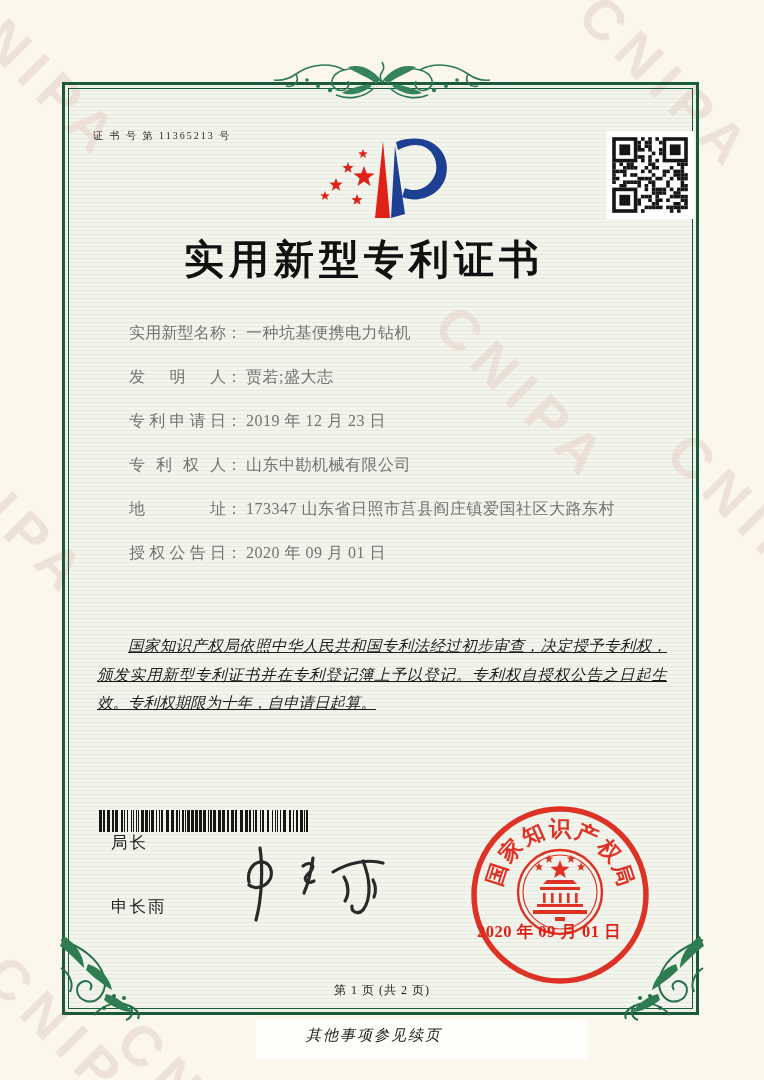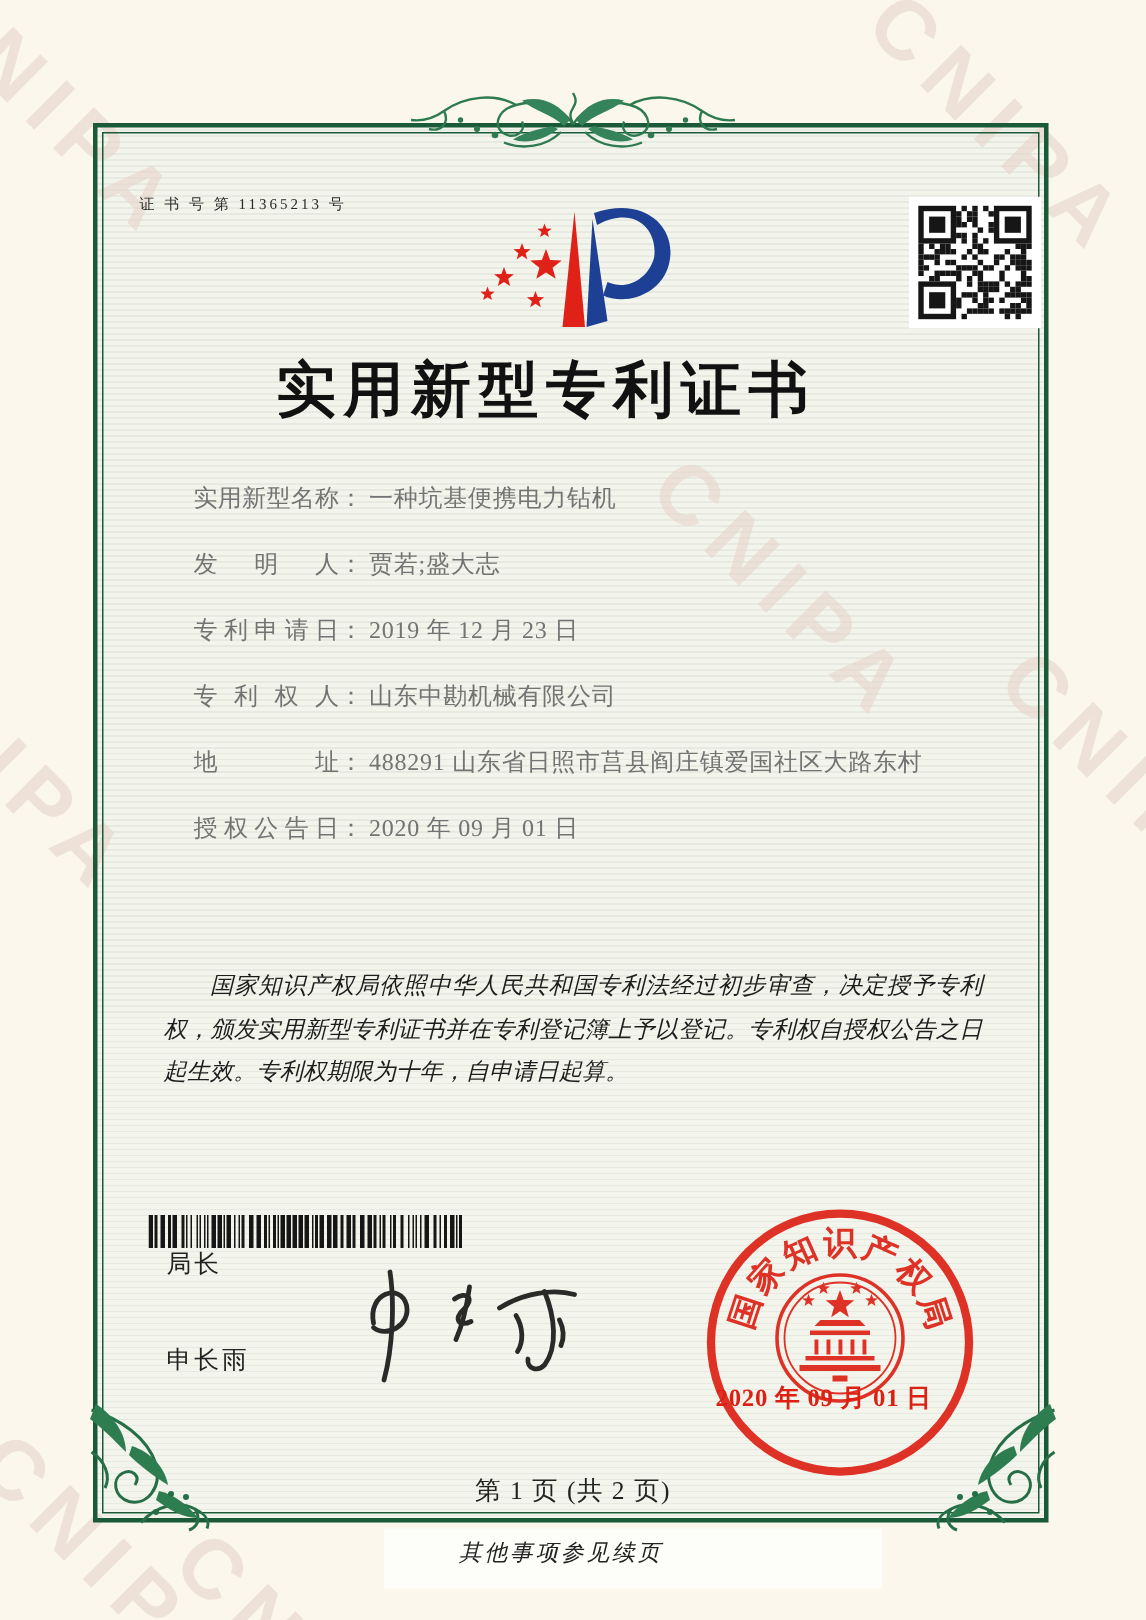--- a/index.html
+++ b/index.html
@@ -30,29 +30,29 @@
   #cert-number{left:93px;top:129px;font-size:10px;letter-spacing:2px;color:#2a2a2a;}
   #title{left:0;top:232px;width:728px;text-align:center;font-size:40px;font-weight:bold;letter-spacing:5px;color:#111;}
   #fields{left:93px;top:322px;width:580px;font-size:16px;color:#737373;margin-left:36px;}
   .frow{height:22px;line-height:22px;margin-bottom:22px;position:relative;white-space:nowrap;}
   .lbl{display:inline-block;width:97px;text-align:justify;text-align-last:justify;vertical-align:top;}
   .colon{display:inline-block;}
   .val{display:inline-block;margin-left:4px;letter-spacing:.5px;}
   .pair-right{position:absolute;left:280px;top:0;}
   #paras{left:93px;top:628px;width:578px;font-size:15.5px;line-height:28.6px;
     text-align:justify;font-style:italic;color:#1d1d1d;}
-  #paras p{margin:16px;text-indent:2em;}
+  #paras p{margin:4px;text-indent:2em;text-decoration:underline;}
   #barcode-wrap{left:99px;top:810px;width:212px;height:22px;}
   #issuer-title{left:111px;top:832px;font-size:16.5px;letter-spacing:2px;}
   #issuer-name{left:111px;top:896px;font-size:16.5px;letter-spacing:2px;text-align:right;}
   #signature{left:215px;top:840px;z-index:4;}
   #seal{left:465px;top:800px;z-index:5;opacity:.93;}
   .seal-char{font-size:22px;font-weight:bold;fill:#de2418;text-anchor:middle;dominant-baseline:middle;font-family:"Liberation Serif",serif;}
   #seal-date{left:477px;top:921px;font-size:16.5px;color:#dd2014;font-weight:bold;letter-spacing:.5px;z-index:6;}
-  #page-info{left:0;top:982px;width:764px;text-align:center;font-size:17px;letter-spacing:1px;}
+  #page-info{left:0;top:982px;width:764px;text-align:center;font-size:12px;letter-spacing:1px;}
   #white-strip{left:256px;top:1019px;width:332px;height:40px;background:#fdfdfa;z-index:3;}
   #continuation-note{left:306px;top:1026px;font-size:15px;font-style:italic;letter-spacing:2px;z-index:4;color:#222;text-align:right;}
 </style>
 </head>
 <body>
 
 <div id="page">
 
   <div class="wm" style="left:-20px;top:-30px;">CNIPA</div>
   <div class="wm" style="left:612px;top:-18px;">CNIPA</div>
@@ -296,21 +296,21 @@
     <div class="frow">
       <span class="lbl">发明人</span><span class="colon">：</span><span class="val">贾若;盛大志</span>
     </div>
     <div class="frow">
       <span class="lbl">专利申请日</span><span class="colon">：</span><span class="val">2019 年 12 月 23 日</span>
     </div>
     <div class="frow">
       <span class="lbl">专利权人</span><span class="colon">：</span><span class="val">山东中勘机械有限公司</span>
     </div>
     <div class="frow">
-      <span class="lbl">地址</span><span class="colon">：</span><span class="val">488291 山东省日照市莒县阎庄镇爱国社区大路东村</span>
+      <span class="lbl">地址</span><span class="colon">：</span><span class="val">173347 山东省日照市莒县阎庄镇爱国社区大路东村</span>
     </div>
     <div class="frow">
       <span class="lbl">授权公告日</span><span class="colon">：</span><span class="val">2020 年 09 月 01 日</span>
     </div>
   </div>
 
   <div id="paras" class="abs content">
     <p>国家知识产权局依照中华人民共和国专利法经过初步审查，决定授予专利权，颁发实用新型专利证书并在专利登记簿上予以登记。专利权自授权公告之日起生效。专利权期限为十年，自申请日起算。</p>
   </div>
 

